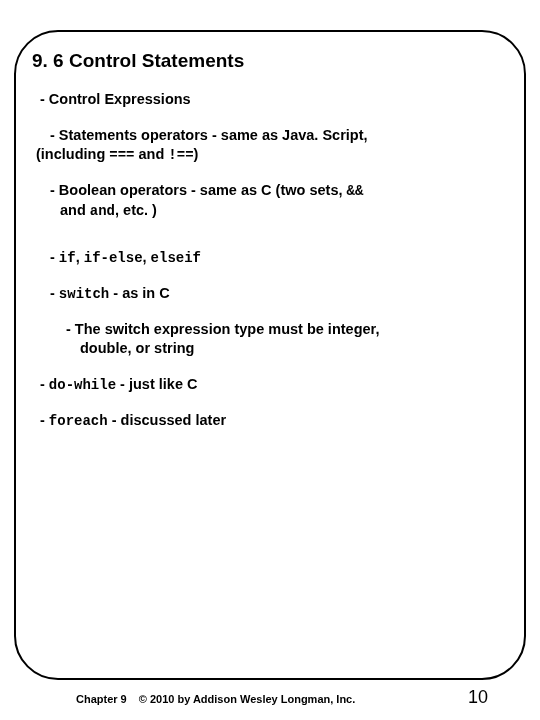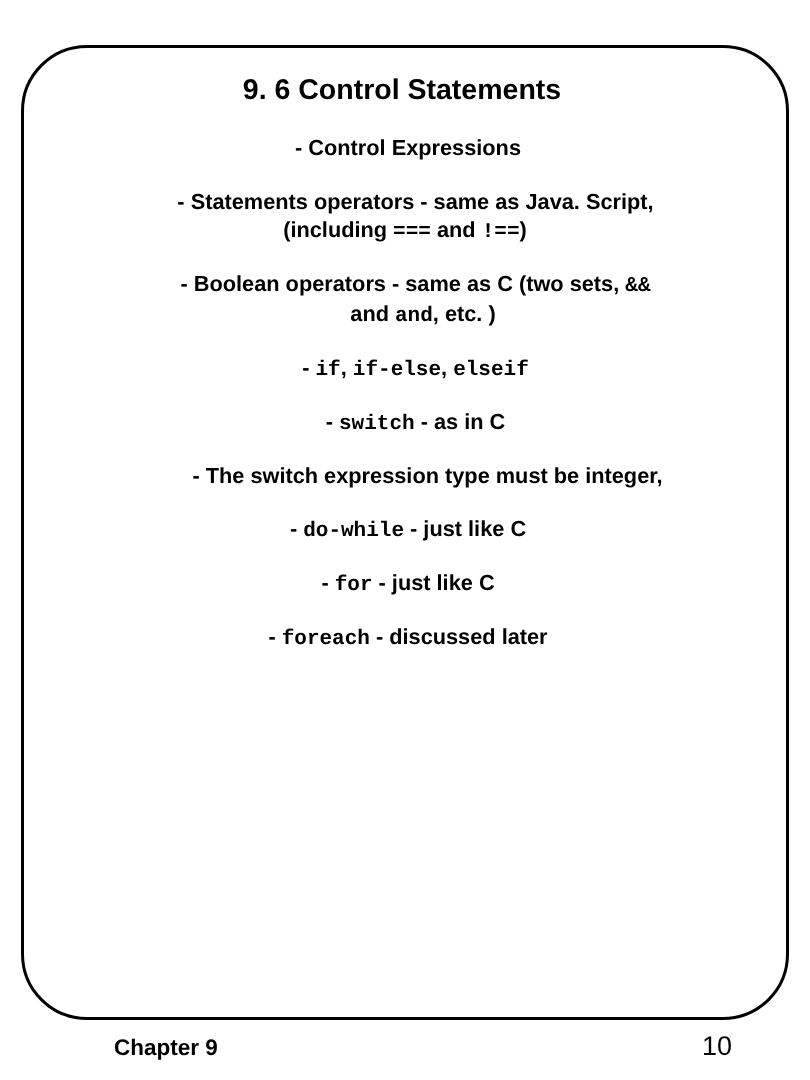--- a/index.html
+++ b/index.html
@@ -14,21 +14,20 @@
   }
   .slide-frame {
     position: absolute;
     top: 30px;
     left: 14px;
     width: 512px;
     height: 650px;
     border: 2px solid #000;
     border-radius: 44px;
     padding: 18px 20px 10px 20px;
-    text-align: center;
   }
   .title {
     font-size: 19px;
     font-weight: bold;
     margin-bottom: 18px;
     margin-left: -4px;
   }
   .line {
     font-size: 14.5px;
     font-weight: bold;
@@ -47,21 +46,21 @@
   }
   .footer {
     position: absolute;
     bottom: 12px;
     left: 0;
     width: 100%;
     display: flex;
     align-items: baseline;
   }
   .chapter {
-    font-size: 15px;
+    font-size: 11px;
     font-weight: bold;
     margin-left: 76px;
   }
   .copyright {
     font-size: 11px;
     font-weight: bold;
     margin-left: 12px;
   }
   .pagenum {
     font-size: 18px;
@@ -79,53 +78,52 @@
 
   <div class="line l1">- Control Expressions</div>
 
   <div class="line nb" style="margin-bottom:16px;">
     <div class="l2"><span>- Statements operators - same as Java. Script,</span></div>
     <div class="cont2">
       <span>(including </span><span class="code">===</span><span> and </span><span class="code">!==</span><span>)</span>
     </div>
   </div>
 
-  <div class="line nb" style="margin-bottom:16px;">
+  <div class="line nb" style="margin-bottom:27px;">
     <div class="l2">
       <span>- Boolean operators - same as C (two sets, </span><span class="code">&amp;&amp;</span>
     </div>
     <div class="l2" style="margin-left:24px;">
       <span>and </span><span class="code">and</span><span>, etc. )</span>
     </div>
   </div>
 
 
   <div class="line l2">
     <span>- </span><span class="code">if</span><span>, </span><span class="code">if-else</span><span>, </span><span class="code">elseif</span>
   </div>
 
   <div class="line l2">
     <span>- </span><span class="code">switch</span><span> - as in C</span>
   </div>
 
   <div class="line nb" style="">
     <div class="l3"><span>- The switch expression type must be integer,</span></div>
+    <div class="cont3"><span>double, or string</span></div>
   </div>
 
 
   <div class="line l1">
     <span>- </span><span class="code">do-while</span><span> - just like C</span>
   </div>
 
-  <div class="line l1">
-    <span>- </span><span class="code">for</span><span> - just like C</span>
-  </div>
 
   <div class="line l1">
     <span>- </span><span class="code">foreach</span><span> - discussed later</span>
   </div>
 
 </div>
 
 <div class="footer">
   <span class="chapter">Chapter 9</span>
+  <span class="copyright">© 2010 by Addison Wesley Longman, Inc.</span>
   <span class="pagenum">10</span>
 </div>
 
 </body></html>

